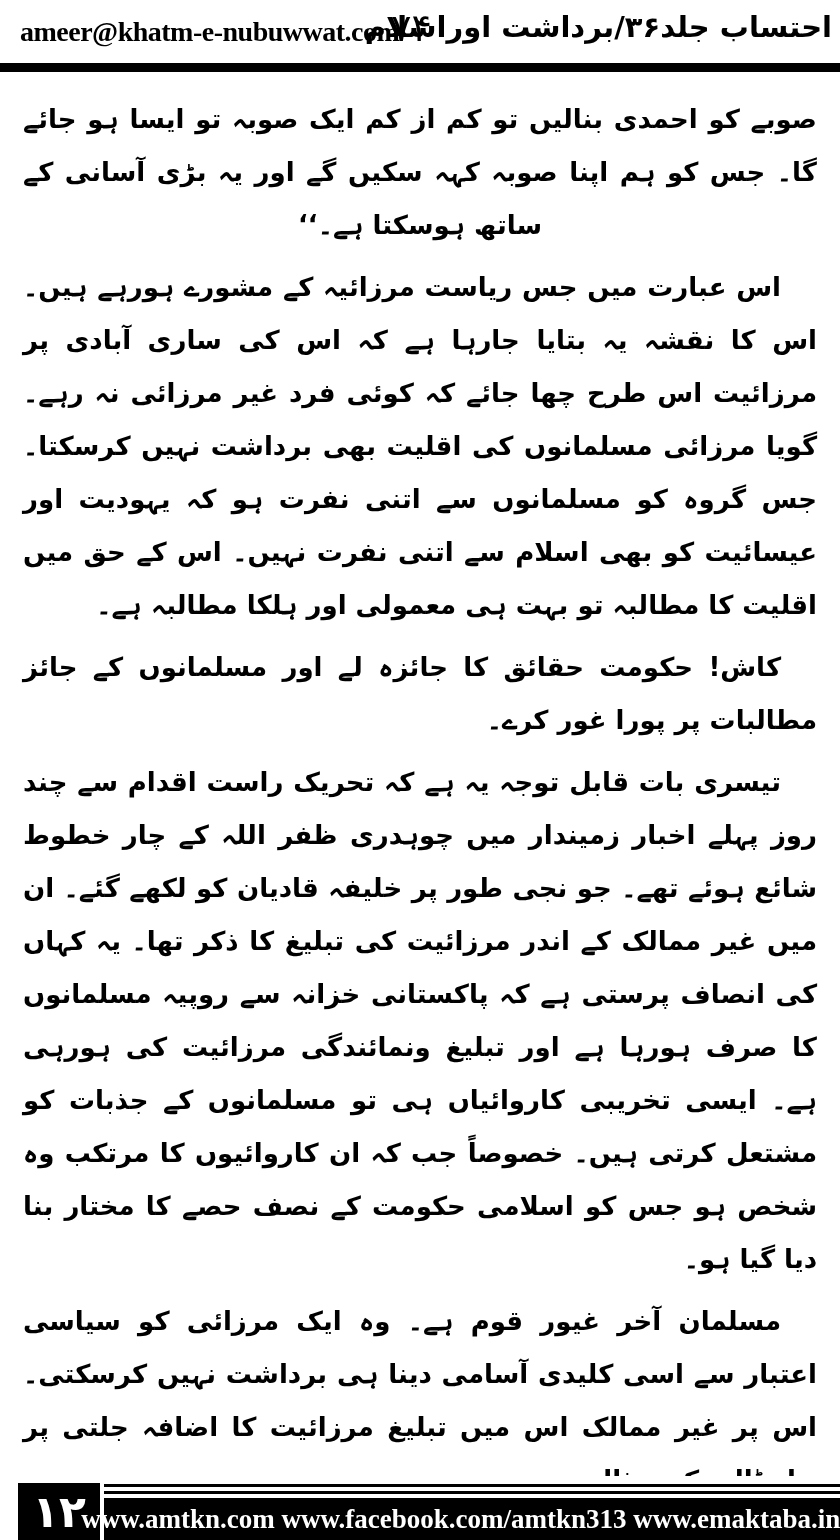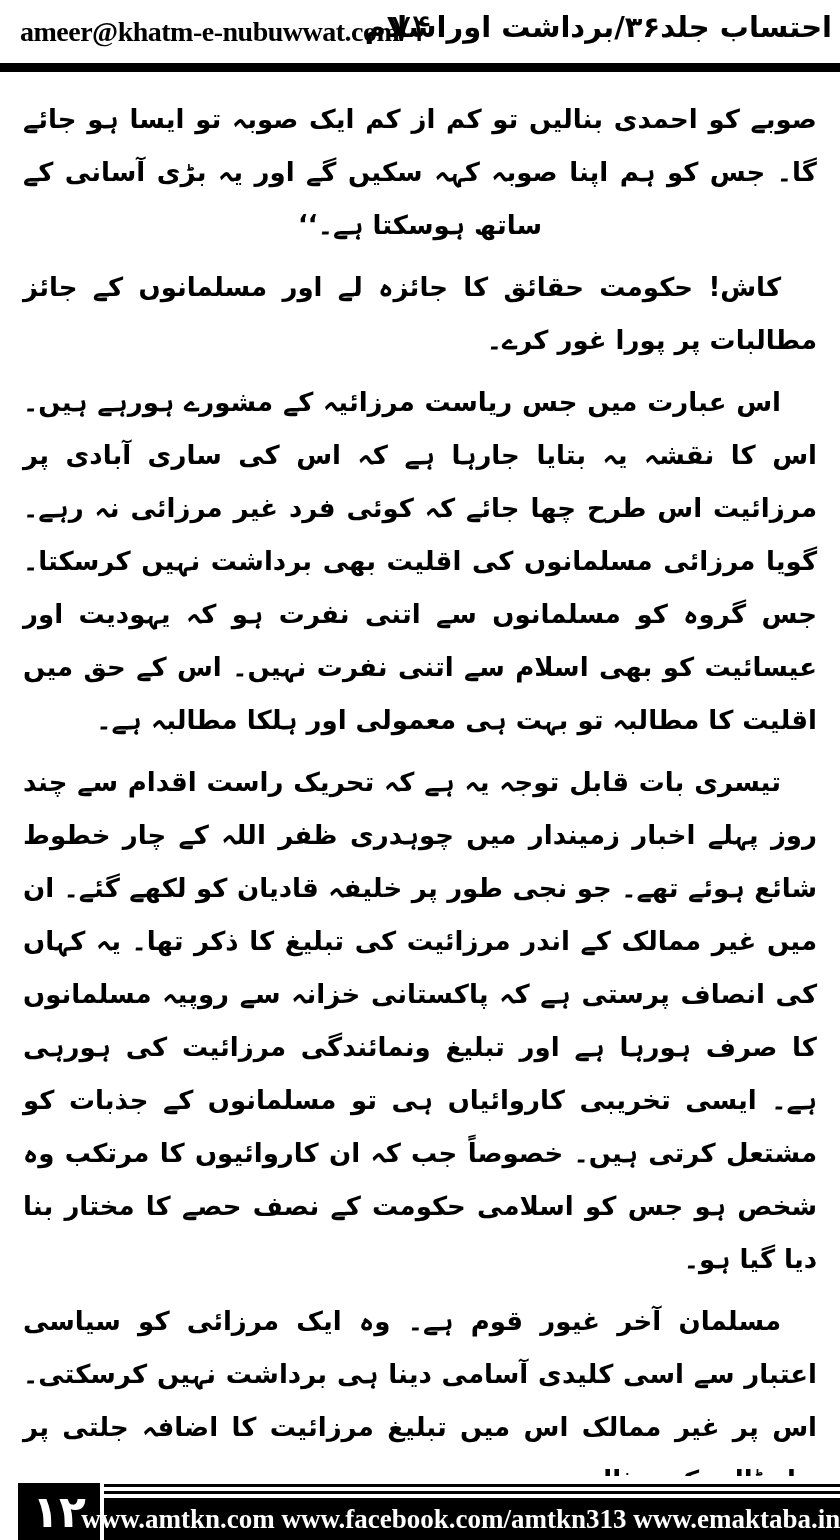--- a/index.html
+++ b/index.html
@@ -75,22 +75,22 @@
 
   <div class="header">
     <div class="email">ameer@khatm-e-nubuwwat.com</div>
     <div class="page-num-top">۷۴</div>
     <div class="book-title">احتساب جلد۳۶/برداشت اوراسلام</div>
   </div>
   <div class="header-rule"></div>
 
   <div class="body-text">
     <p class="noindent center-last">صوبے کو احمدی بنالیں تو کم از کم ایک صوبہ تو ایسا ہو جائے گا۔ جس کو ہم اپنا صوبہ کہہ سکیں گے اور یہ بڑی آسانی کے ساتھ ہوسکتا ہے۔‘‘</p>
+    <p>اس عبارت میں جس ریاست مرزائیہ کے مشورے ہورہے ہیں۔ اس کا نقشہ یہ بتایا جارہا ہے کہ اس کی ساری آبادی پر مرزائیت اس طرح چھا جائے کہ کوئی فرد غیر مرزائی نہ رہے۔ گویا مرزائی مسلمانوں کی اقلیت بھی برداشت نہیں کرسکتا۔ جس گروہ کو مسلمانوں سے اتنی نفرت ہو کہ یہودیت اور عیسائیت کو بھی اسلام سے اتنی نفرت نہیں۔ اس کے حق میں اقلیت کا مطالبہ تو بہت ہی معمولی اور ہلکا مطالبہ ہے۔</p>
     <p>کاش! حکومت حقائق کا جائزہ لے اور مسلمانوں کے جائز مطالبات پر پورا غور کرے۔</p>
-    <p>اس عبارت میں جس ریاست مرزائیہ کے مشورے ہورہے ہیں۔ اس کا نقشہ یہ بتایا جارہا ہے کہ اس کی ساری آبادی پر مرزائیت اس طرح چھا جائے کہ کوئی فرد غیر مرزائی نہ رہے۔ گویا مرزائی مسلمانوں کی اقلیت بھی برداشت نہیں کرسکتا۔ جس گروہ کو مسلمانوں سے اتنی نفرت ہو کہ یہودیت اور عیسائیت کو بھی اسلام سے اتنی نفرت نہیں۔ اس کے حق میں اقلیت کا مطالبہ تو بہت ہی معمولی اور ہلکا مطالبہ ہے۔</p>
     <p>تیسری بات قابل توجہ یہ ہے کہ تحریک راست اقدام سے چند روز پہلے اخبار زمیندار میں چوہدری ظفر اللہ کے چار خطوط شائع ہوئے تھے۔ جو نجی طور پر خلیفہ قادیان کو لکھے گئے۔ ان میں غیر ممالک کے اندر مرزائیت کی تبلیغ کا ذکر تھا۔ یہ کہاں کی انصاف پرستی ہے کہ پاکستانی خزانہ سے روپیہ مسلمانوں کا صرف ہورہا ہے اور تبلیغ ونمائندگی مرزائیت کی ہورہی ہے۔ ایسی تخریبی کاروائیاں ہی تو مسلمانوں کے جذبات کو مشتعل کرتی ہیں۔ خصوصاً جب کہ ان کاروائیوں کا مرتکب وہ شخص ہو جس کو اسلامی حکومت کے نصف حصے کا مختار بنا دیا گیا ہو۔</p>
     <p>مسلمان آخر غیور قوم ہے۔ وہ ایک مرزائی کو سیاسی اعتبار سے اسی کلیدی آسامی دینا ہی برداشت نہیں کرسکتی۔ اس پر غیر ممالک اس میں تبلیغ مرزائیت کا اضافہ جلتی پر تیل ڈالنے کی مثال ہے۔</p>
     <p>حقیقت یہ ہے کہ دوسری جماعتوں کی آپس میں تکفیر کو یہاں پیش کرنا اور یہ کہنا کہ مرزائیوں کی تکفیر کوئی نرالی نہیں۔ یہ قطعاً بے محل ہے۔ آخر یہ بھی تو سوچنا چاہئے کہ وہ کون سی چیز ہے جس نے آپس میں ایک دوسرے کی تکفیر کرنے والی تمام جماعتوں کو مرزائیت کے خلاف ایک سٹیج پر جمع کر دیا۔ وہ یہی تو ہے کہ مرزائی ایک نئی امت ہے۔ جس کی بابت ان کے نبی مرزا غلام احمد قادیانی فرماتے ہیں: ’’ان (یعنی مسلمانوں) کا اسلام اور ہے اور ہمارا اور۔ ان کا خدا اور ہے اور ہمارا اور۔ ہمارا حج اور ہے۔ ان کا حج اور۔ اس طرح ان سے ہر بات میں اختلاف ہے۔‘‘ (الفضل ۲۱ اگست ۱۹۱۷ء)</p>
 
   </div>
 
   <div class="page-num-box">۱۲</div>
   <div class="footer-rules"></div>
   <div class="footer-bar">www.amtkn.com www.facebook.com/amtkn313 www.emaktaba.info</div>
 

